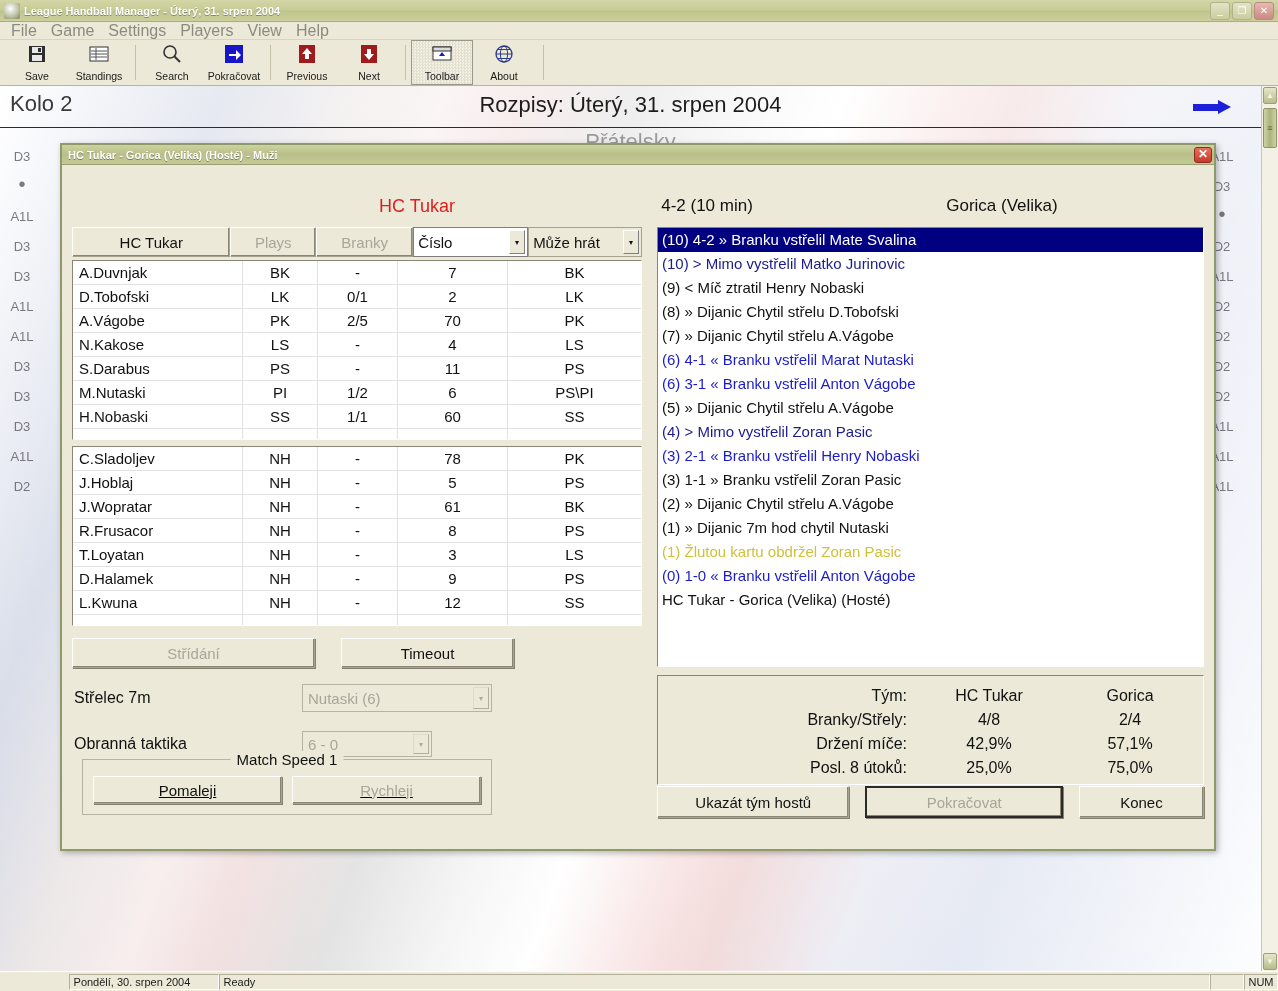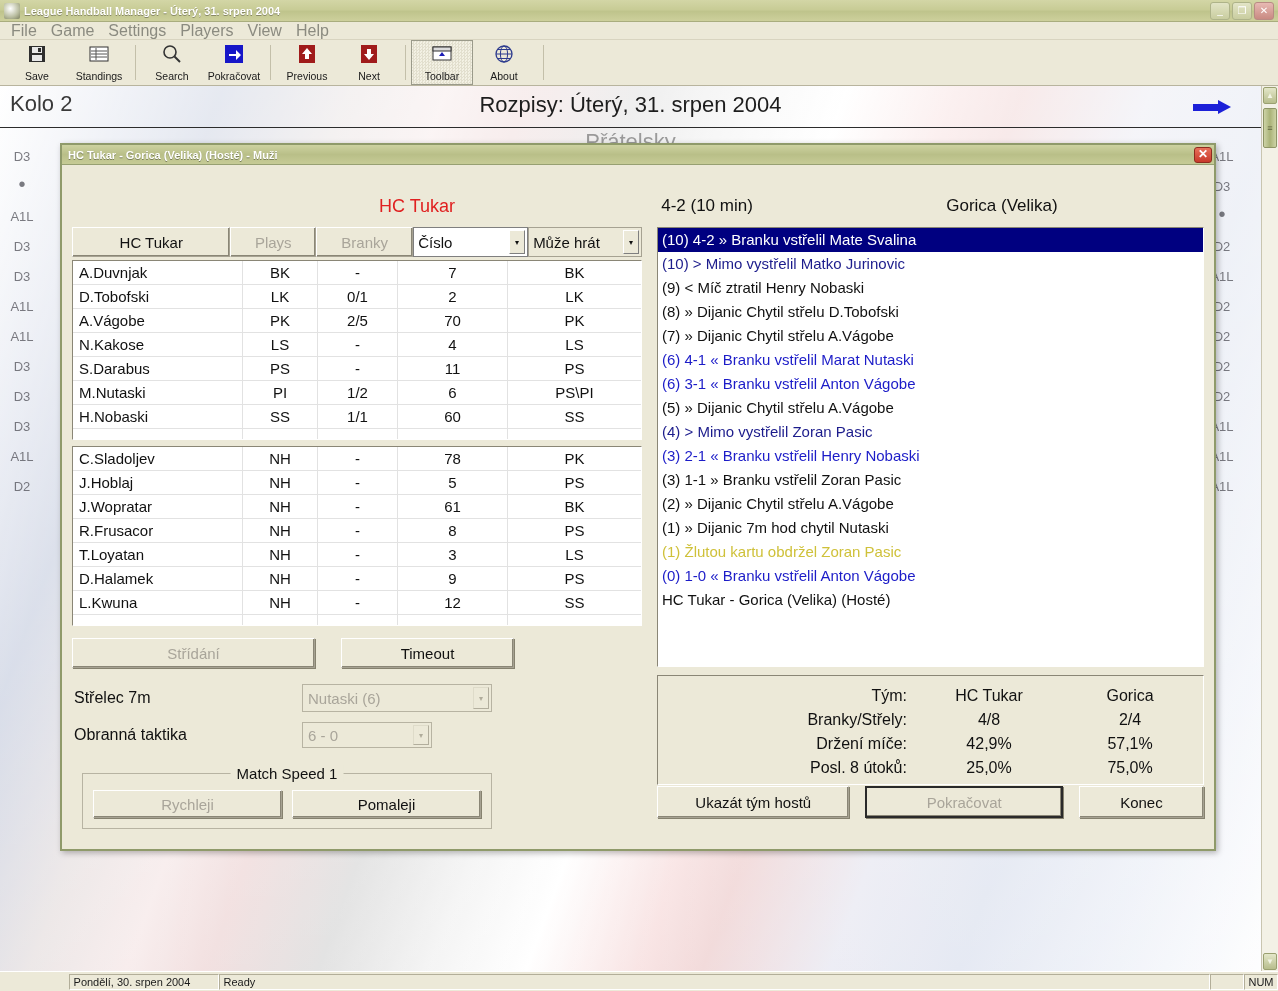--- a/index.html
+++ b/index.html
@@ -263,22 +263,22 @@
     font-size: 15px; color:#a9a59a; position:relative;
   }
   .combo-dis.small { width: 130px; height: 26px; }
   .combo-dis .arrow {
     position:absolute; right:2px; top:2px; bottom:2px; width:16px;
     background:#ece9d8; border:1px solid #dedbc9; border-right-color:#b2ae9d; border-bottom-color:#b2ae9d;
     display:flex;align-items:center;justify-content:center;font-size:8px;color:#b0ac9b;
   }
 
   .fieldset {
-    margin-top: 25px; border: 1px solid #b7b3a2;
-    position: relative; padding: 16px 10px 10px;
+    margin-top: 2px; border: 1px solid #b7b3a2;
+    position: relative; padding: 16px 10px 10px; text-decoration: underline;
   }
   .fieldset legend-x {
     position: absolute; top: -9px; left: 50%; transform: translateX(-50%);
     background: #ece9d8; padding: 0 6px; font-size: 15px; color:#111;
   }
   .speed-btns { display: flex; gap: 10px; }
   .speed-btns .btn { flex: 1; height: 28px; }
 
   
   .right-pane { position: absolute; left: 595px; right: 10px; top: 62px; bottom: 10px; }
@@ -647,33 +647,33 @@
       </div>
 
       <div class="field-row">
         <div class="field-lbl">Střelec 7m</div>
         <div class="combo-dis">
           <span>Nutaski (6)</span>
           <span class="arrow">▾</span>
         </div>
       </div>
 
-      <div class="field-row" style="margin-top:10px">
+      <div class="field-row" style="margin-top:19px">
         <div class="field-lbl">Obranná taktika</div>
         <div class="combo-dis small">
           <span>6 - 0</span>
           <span class="arrow">▾</span>
         </div>
       </div>
 
       <div class="fieldset" style="margin-left:10px;margin-right:150px">
         <legend-x>Match Speed 1</legend-x>
         <div class="speed-btns">
+          <div class="btn">Pomaleji</div>
           <div class="btn dim">Rychleji</div>
-          <div class="btn">Pomaleji</div>
         </div>
       </div>
 
     </div>
 
     <div class="right-pane">
 
       <div class="eventlog">
         <div class="ev sel">(10) 4-2 » Branku vstřelil Mate Svalina</div>
         <div class="ev" style="color:#1c1c8c">(10)  &gt;  Mimo vystřelil Matko Jurinovic</div>

